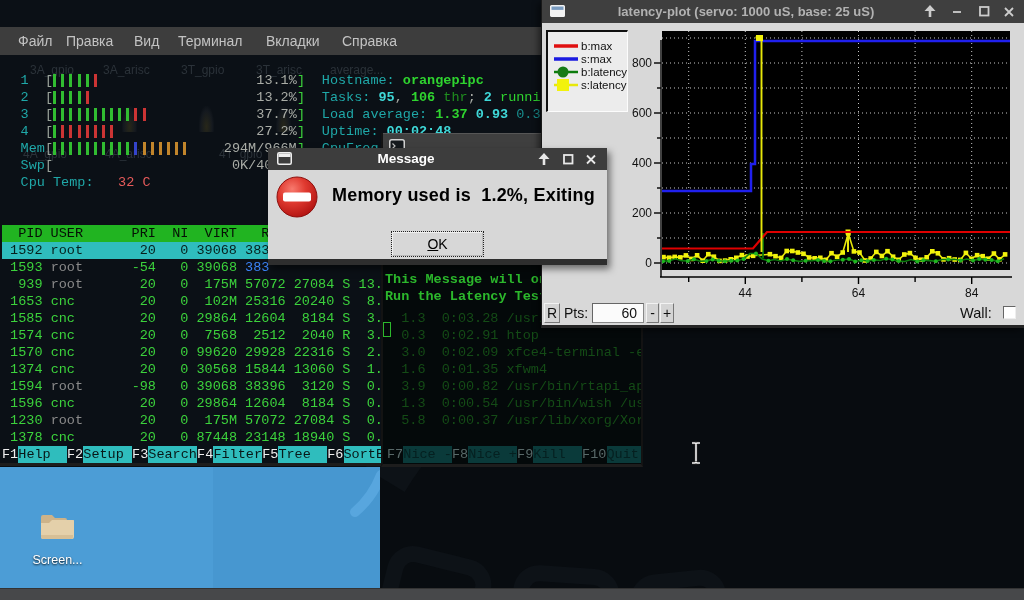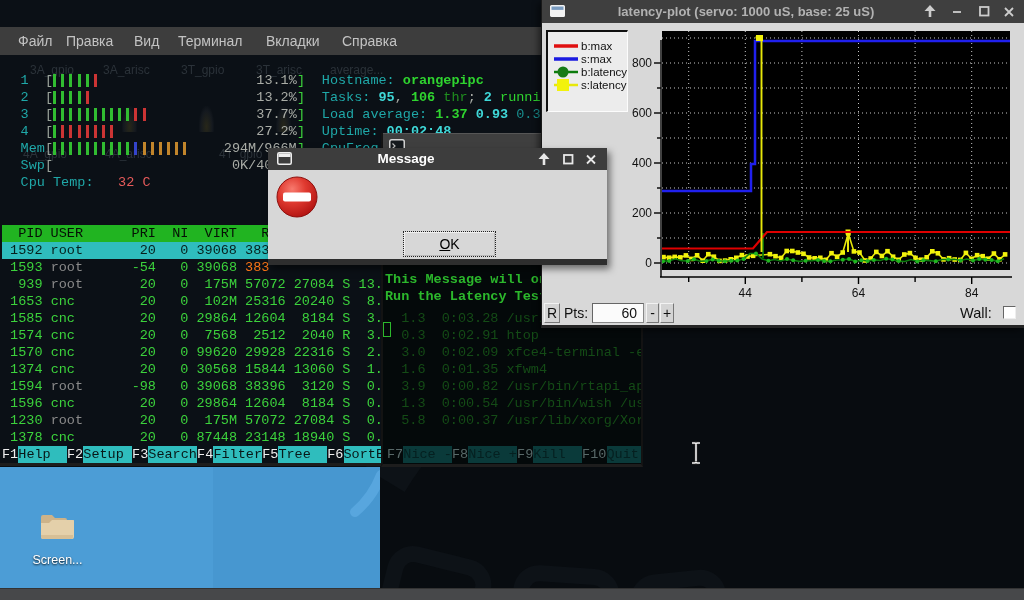--- a/index.html
+++ b/index.html
@@ -70,21 +70,21 @@
         <div class="mrow" style="top:140px"><span style="position:absolute;left:18.6px;color:#1fa8a8">Mem</span><span style="position:absolute;left:43.0px;color:#9aa39a">[</span><i style="left:51.1px;background:#31bd31"></i><i style="left:59.2px;background:#31bd31"></i><i style="left:67.3px;background:#31bd31"></i><i style="left:75.5px;background:#31bd31"></i><i style="left:83.6px;background:#31bd31"></i><i style="left:91.7px;background:#31bd31"></i><i style="left:99.9px;background:#31bd31"></i><i style="left:108.0px;background:#31bd31"></i><i style="left:116.1px;background:#31bd31"></i><i style="left:124.3px;background:#31bd31"></i><i style="left:132.4px;background:#3444cc"></i><i style="left:140.5px;background:#c2852b"></i><i style="left:148.6px;background:#c2852b"></i><i style="left:156.8px;background:#c2852b"></i><i style="left:164.9px;background:#c2852b"></i><i style="left:173.0px;background:#c2852b"></i><i style="left:181.2px;background:#c2852b"></i><span style="position:absolute;left:221.8px;color:#a9aca6">294M/966M</span><span style="position:absolute;left:295.0px;color:#3cd23c">]</span></div>
         <div class="mrow" style="top:157px"><span style="position:absolute;left:18.6px;color:#1fa8a8">Swp</span><span style="position:absolute;left:43.0px;color:#9aa39a">[</span><span style="position:absolute;left:229.9px;color:#a9aca6">0K/4096M</span><span style="position:absolute;left:295.0px;color:#3cd23c">]</span></div>
     <div class="mrow" style="top:174px"><span style="position:absolute;left:18.6px;color:#1fa8a8">Cpu Temp:</span><span style="position:absolute;left:116.1px;color:#e85b5b">32 C</span></div>
     <div class="mrow" style="top:72px;left:321.8px"><span style="color:#1fa8a8">Hostname: </span><span style="color:#2fd42f"><b>orangepipc</b></span></div>
         <div class="mrow" style="top:89px;left:321.8px"><span style="color:#1fa8a8">Tasks: </span><span style="color:#3fd8d8"><b>95</b></span><span style="color:#a9aca6">, </span><span style="color:#2fd42f"><b>106</b></span><span style="color:#1f8f1f"> thr</span><span style="color:#a9aca6">; </span><span style="color:#3fd8d8"><b>2</b></span><span style="color:#2fd42f"> running</span></div>
         <div class="mrow" style="top:106px;left:321.8px"><span style="color:#1fa8a8">Load average: </span><span style="color:#2fd42f"><b>1.37</b> </span><span style="color:#3fd8d8"><b>0.93</b> </span><span style="color:#188f8f">0.39</span></div>
         <div class="mrow" style="top:123px;left:321.8px"><span style="color:#1fa8a8">Uptime: </span><span style="color:#3fd8d8"><b>00:02:48</b></span></div>
         <div class="mrow" style="top:140px;left:321.8px"><span style="color:#1fa8a8">CpuFreq: </span><span style="color:#a9aca6">1368MHz</span></div>
     <div class="thead" style="top:225px">  PID USER      PRI  NI  VIRT   RES   SHR S CPU% MEM%   TIME+  Command</div>
     <div class="trow" style="top:242px"><span class="hl" style="position:absolute;left:0;top:0;width:381px;height:17px"></span><span class="hl" style="position:relative"> 1592 root       20   0 39068 383</span></div>
-        <div class="trow" style="top:259px"><span style="color:#3cd23c"> 1593</span> <span style="color:#8a8a8a">root      </span><span style="color:#3cd23c">-54</span> <span style="color:#3cd23c">  0</span> <span style="color:#3cd23c">39068</span> <span style="color:#f97316">383</span></div>
+        <div class="trow" style="top:259px"><span style="color:#3cd23c"> 1593</span> <span style="color:#8a8a8a">root      </span><span style="color:#3cd23c">-54</span> <span style="color:#3cd23c">  0</span> <span style="color:#3cd23c">39068</span> <span style="color:#3b82f6">383</span></div>
         <div class="trow" style="top:276px"><span style="color:#3cd23c">  939</span> <span style="color:#8a8a8a">root      </span><span style="color:#3cd23c"> 20</span> <span style="color:#3cd23c">  0</span> <span style="color:#3cd23c"> 175M</span> <span style="color:#3cd23c">57072</span><span style="color:#3cd23c"> 27084</span> <span style="color:#3cd23c">S</span><span style="color:#3cd23c"> 13.4</span></div>
         <div class="trow" style="top:293px"><span style="color:#3cd23c"> 1653</span> <span style="color:#3cd23c">cnc       </span><span style="color:#3cd23c"> 20</span> <span style="color:#3cd23c">  0</span> <span style="color:#3cd23c"> 102M</span> <span style="color:#3cd23c">25316</span><span style="color:#3cd23c"> 20240</span> <span style="color:#3cd23c">S</span><span style="color:#3cd23c">  8.2</span></div>
         <div class="trow" style="top:310px"><span style="color:#3cd23c"> 1585</span> <span style="color:#3cd23c">cnc       </span><span style="color:#3cd23c"> 20</span> <span style="color:#3cd23c">  0</span> <span style="color:#3cd23c">29864</span> <span style="color:#3cd23c">12604</span><span style="color:#3cd23c">  8184</span> <span style="color:#3cd23c">S</span><span style="color:#3cd23c">  3.7</span></div>
         <div class="trow" style="top:327px"><span style="color:#3cd23c"> 1574</span> <span style="color:#3cd23c">cnc       </span><span style="color:#3cd23c"> 20</span> <span style="color:#3cd23c">  0</span> <span style="color:#3cd23c"> 7568</span> <span style="color:#3cd23c"> 2512</span><span style="color:#3cd23c">  2040</span> <span style="color:#3cd23c">R</span><span style="color:#3cd23c">  3.0</span></div>
         <div class="trow" style="top:344px"><span style="color:#3cd23c"> 1570</span> <span style="color:#3cd23c">cnc       </span><span style="color:#3cd23c"> 20</span> <span style="color:#3cd23c">  0</span> <span style="color:#3cd23c">99620</span> <span style="color:#3cd23c">29928</span><span style="color:#3cd23c"> 22316</span> <span style="color:#3cd23c">S</span><span style="color:#3cd23c">  2.2</span></div>
         <div class="trow" style="top:361px"><span style="color:#3cd23c"> 1374</span> <span style="color:#3cd23c">cnc       </span><span style="color:#3cd23c"> 20</span> <span style="color:#3cd23c">  0</span> <span style="color:#3cd23c">30568</span> <span style="color:#3cd23c">15844</span><span style="color:#3cd23c"> 13060</span> <span style="color:#3cd23c">S</span><span style="color:#3cd23c">  1.5</span></div>
         <div class="trow" style="top:378px"><span style="color:#3cd23c"> 1594</span> <span style="color:#8a8a8a">root      </span><span style="color:#3cd23c">-98</span> <span style="color:#3cd23c">  0</span> <span style="color:#3cd23c">39068</span> <span style="color:#3cd23c">38396</span><span style="color:#3cd23c">  3120</span> <span style="color:#3cd23c">S</span><span style="color:#3cd23c">  0.7</span></div>
         <div class="trow" style="top:395px"><span style="color:#3cd23c"> 1596</span> <span style="color:#3cd23c">cnc       </span><span style="color:#3cd23c"> 20</span> <span style="color:#3cd23c">  0</span> <span style="color:#3cd23c">29864</span> <span style="color:#3cd23c">12604</span><span style="color:#3cd23c">  8184</span> <span style="color:#3cd23c">S</span><span style="color:#3cd23c">  0.7</span></div>
         <div class="trow" style="top:412px"><span style="color:#3cd23c"> 1230</span> <span style="color:#8a8a8a">root      </span><span style="color:#3cd23c"> 20</span> <span style="color:#3cd23c">  0</span> <span style="color:#3cd23c"> 175M</span> <span style="color:#3cd23c">57072</span><span style="color:#3cd23c"> 27084</span> <span style="color:#3cd23c">S</span><span style="color:#3cd23c">  0.7</span></div>
         <div class="trow" style="top:429px"><span style="color:#3cd23c"> 1378</span> <span style="color:#3cd23c">cnc       </span><span style="color:#3cd23c"> 20</span> <span style="color:#3cd23c">  0</span> <span style="color:#3cd23c">87448</span> <span style="color:#3cd23c">23148</span><span style="color:#3cd23c"> 18940</span> <span style="color:#3cd23c">S</span><span style="color:#3cd23c">  0.6</span></div>
@@ -336,20 +336,21 @@
     <defs>
           <radialGradient id="rg" cx="38%" cy="30%" r="75%">
       <stop offset="0%" stop-color="#f87a6e"></stop>
             <stop offset="45%" stop-color="#e03a30"></stop>
             <stop offset="100%" stop-color="#b01210"></stop>
     </radialGradient>
         </defs>
     <circle cx="21" cy="21" r="20" fill="url(#rg)" stroke="#8d0f0d" stroke-width="1"></circle>
     <rect x="7" y="16.5" width="28" height="9" rx="2" fill="#fff"></rect>
   </svg>
-  <div style="position:absolute;left:136px;top:84px;width:91px;height:24px;background:#d7d7d7;outline:1px dotted #222;border:1px solid #b9b9b9;border-top-color:#f0f0f0;border-left-color:#f0f0f0;text-align:center;line-height:22px;font-size:14px;color:#000"><u>O</u>K</div>
+  <div style="position:absolute;left:64px;top:37px;font-size:18px;font-weight:bold;color:#000;white-space:pre;letter-spacing:0.2px">Memory used is  1.2%, Exiting</div>
+  <div style="position:absolute;left:124px;top:84px;width:91px;height:24px;background:#d7d7d7;outline:1px dotted #222;border:1px solid #b9b9b9;border-top-color:#f0f0f0;border-left-color:#f0f0f0;text-align:center;line-height:22px;font-size:14px;color:#000"><u>O</u>K</div>
 </div>
 
 <svg width="16" height="24" style="position:absolute;left:688px;top:441px" viewBox="0 0 16 24">
   <path d="M4 2 h3 v1 q1 1 1 0 v-1 h3 M8 3 v17 M4 22 h3 v-1 q1-1 1 0 v1 h3" fill="none" stroke="#222" stroke-width="3.2"></path>
   <path d="M4 2 h3 q1 1.2 2 0 h3 M8 3 v17 M4 22 h3 q1-1.2 2 0 h3" fill="none" stroke="#f2f2f2" stroke-width="1.6"></path>
 </svg>
 
 </div>
 </body></html>

